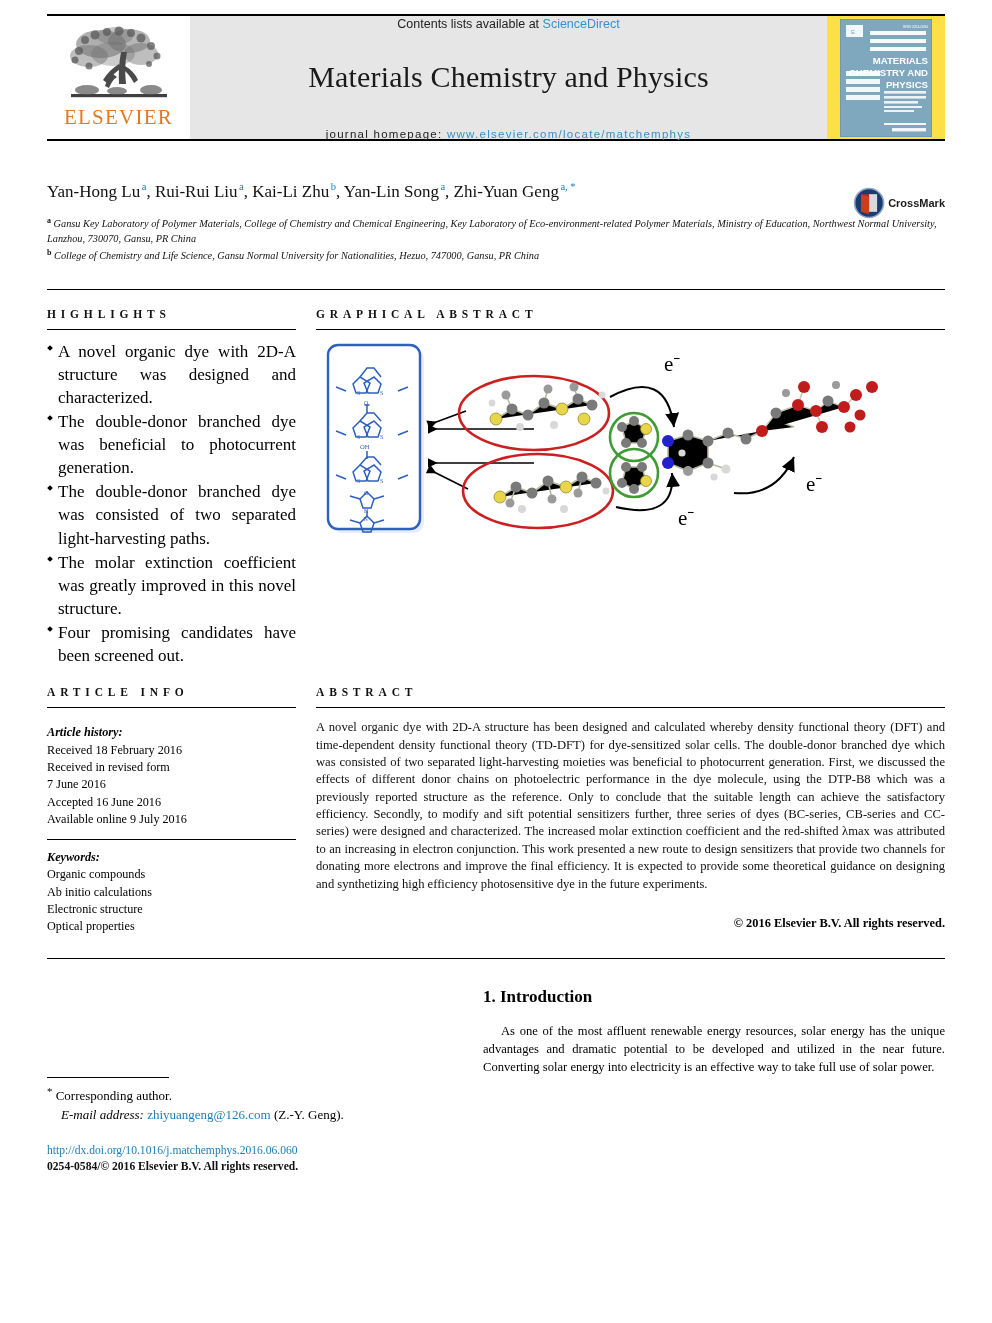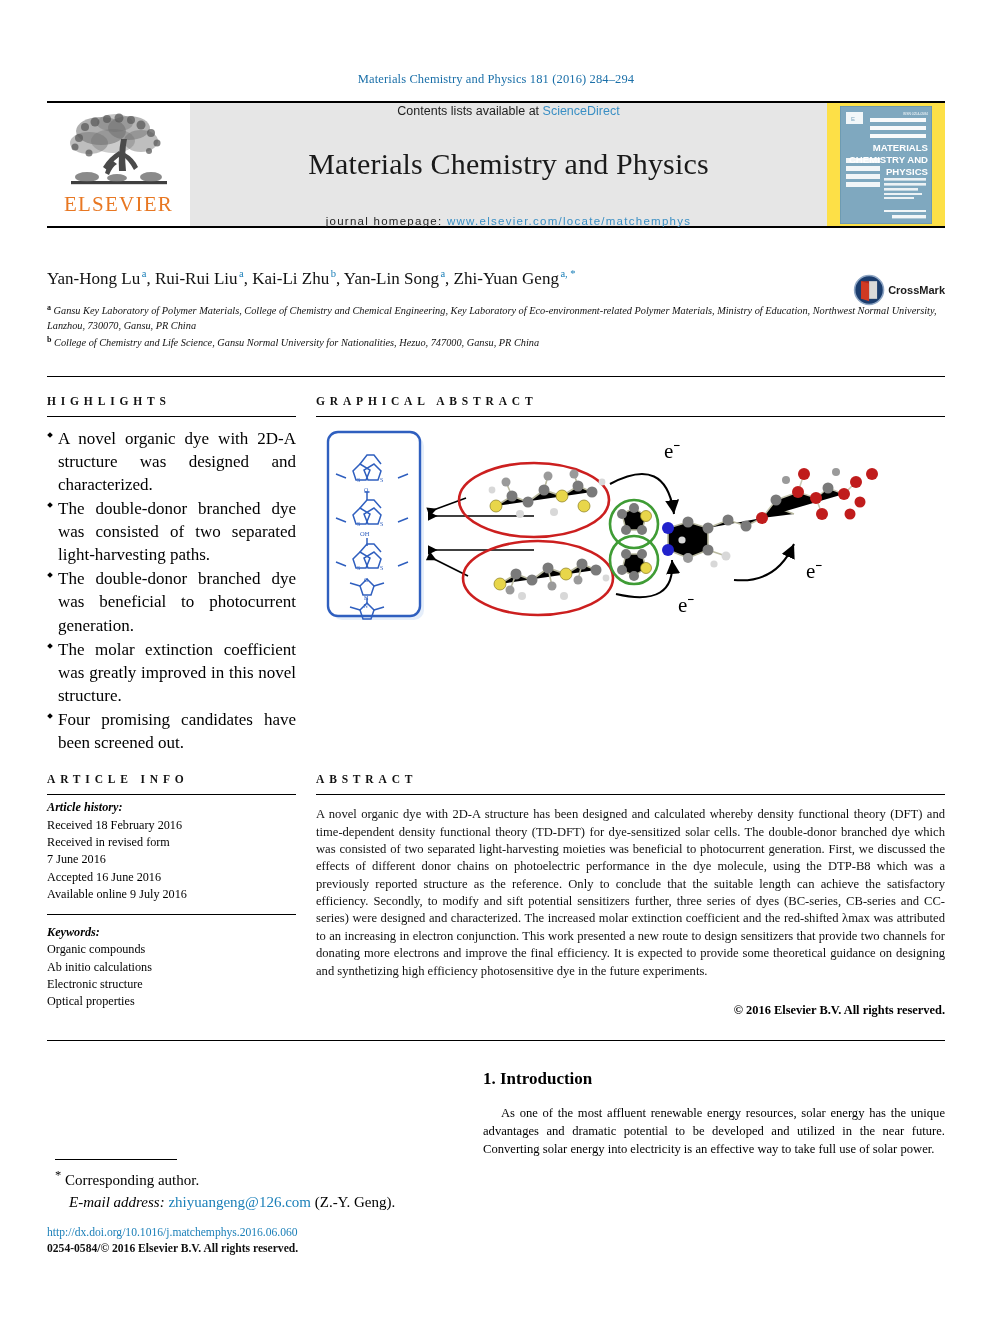--- a/index.html
+++ b/index.html
@@ -237,21 +237,21 @@
     margin-top: 11px;
     width: 100%;
     height: 207px;
     background: #fff;
     overflow: hidden;
   }
   .ga-figure svg { display: block; }
 
   
   .info-block {
-    margin-top: 4px;
+    margin-top: 16px;
     font-family: "Liberation Serif", serif;
     font-size: 12.2px;
     line-height: 1.42;
   }
   .info-block .lbl {
     font-style: italic;
     font-weight: bold;
   }
   .info-rule {
     border-bottom: 1.4px solid #000;
@@ -304,25 +304,25 @@
     font-size: 12.6px;
     line-height: 1.42;
     text-align: justify;
     margin-top: 16px;
     text-indent: 18px;
   }
 
   
   .footnote {
     position: absolute;
-    left: 8px;
+    left: 0;
     top: 92px;
     width: 100%;
     font-family: "Liberation Serif", serif;
-    font-size: 15px;
+    font-size: 13px;
     line-height: 1.45;
   }
   .footnote-rule {
     border-top: 1px solid #000;
     width: 122px;
     margin-bottom: 6px;
   }
   .footnote .corr {
     padding-left: 8px;
     text-indent: -8px;
@@ -343,21 +343,20 @@
     font-size: 11.6px;
     line-height: 1.42;
   }
   .doi-block .issn { color: #111; font-weight: bold; }
 </style>
 </head>
 <body>
 
 <div class="page">
 
-  <div class="running-head">Materials Chemistry and Physics 181 (2016) 284–294</div>
 
   <div class="masthead">
 
     <div class="elsevier-box">
       <svg class="elsevier-tree" viewBox="0 0 104 82">
         <g fill="#6e6e6e">
           <ellipse cx="34" cy="20" rx="25" ry="14" opacity="0.55"></ellipse>
           <ellipse cx="62" cy="17" rx="21" ry="12" opacity="0.5"></ellipse>
           <ellipse cx="22" cy="32" rx="19" ry="11" opacity="0.45"></ellipse>
           <ellipse cx="74" cy="30" rx="17" ry="11" opacity="0.45"></ellipse>
@@ -468,22 +467,22 @@
   </div>
 
   <div class="rule-top"></div>
 
   <div class="cols">
     <div class="col-left">
       <div class="sec-head">HIGHLIGHTS</div>
       <div class="sec-rule"></div>
       <ul class="highlights">
         <li>A novel organic dye with 2D-A structure was designed and characterized.</li>
+        <li>The double-donor branched dye was beneficial to photocurrent generation.</li>
         <li>The double-donor branched dye was consisted of two separated light-harvesting paths.</li>
-        <li>The double-donor branched dye was beneficial to photocurrent generation.</li>
         <li>The molar extinction coefficient was greatly improved in this novel structure.</li>
         <li>Four promising candidates have been screened out.</li>
       </ul>
     </div>
 
     <div class="col-right">
       <div class="sec-head">GRAPHICAL ABSTRACT</div>
       <div class="sec-rule"></div>
       <div class="ga-figure">
         <svg width="610" height="200" viewBox="0 0 610 200">

